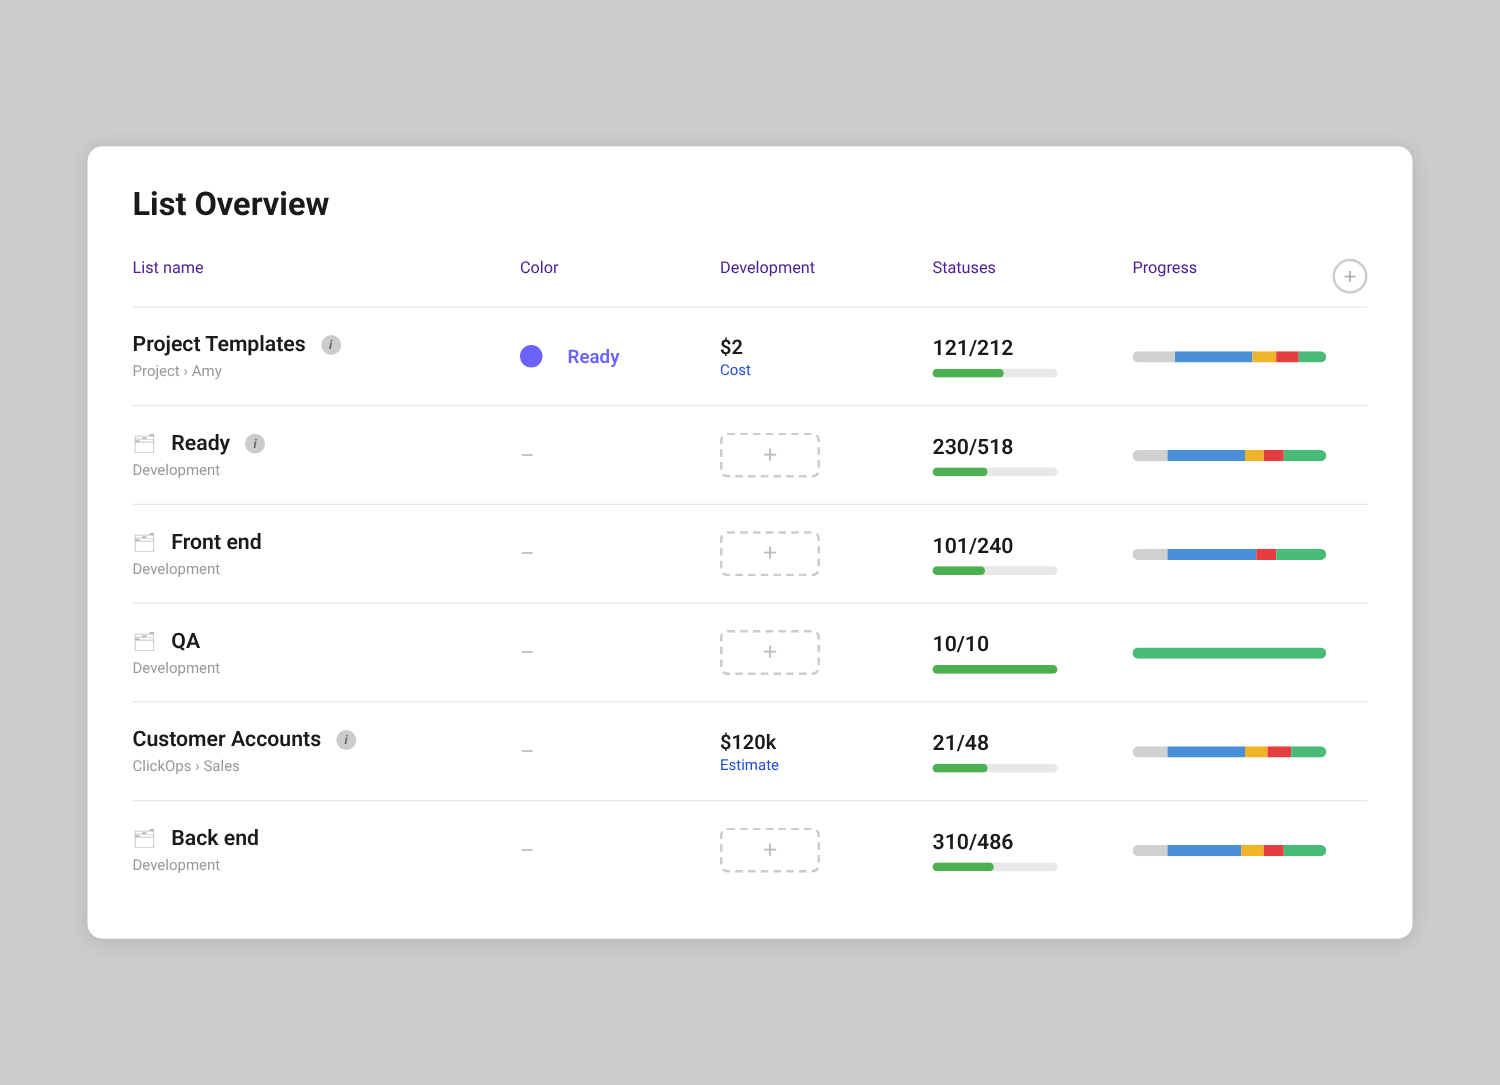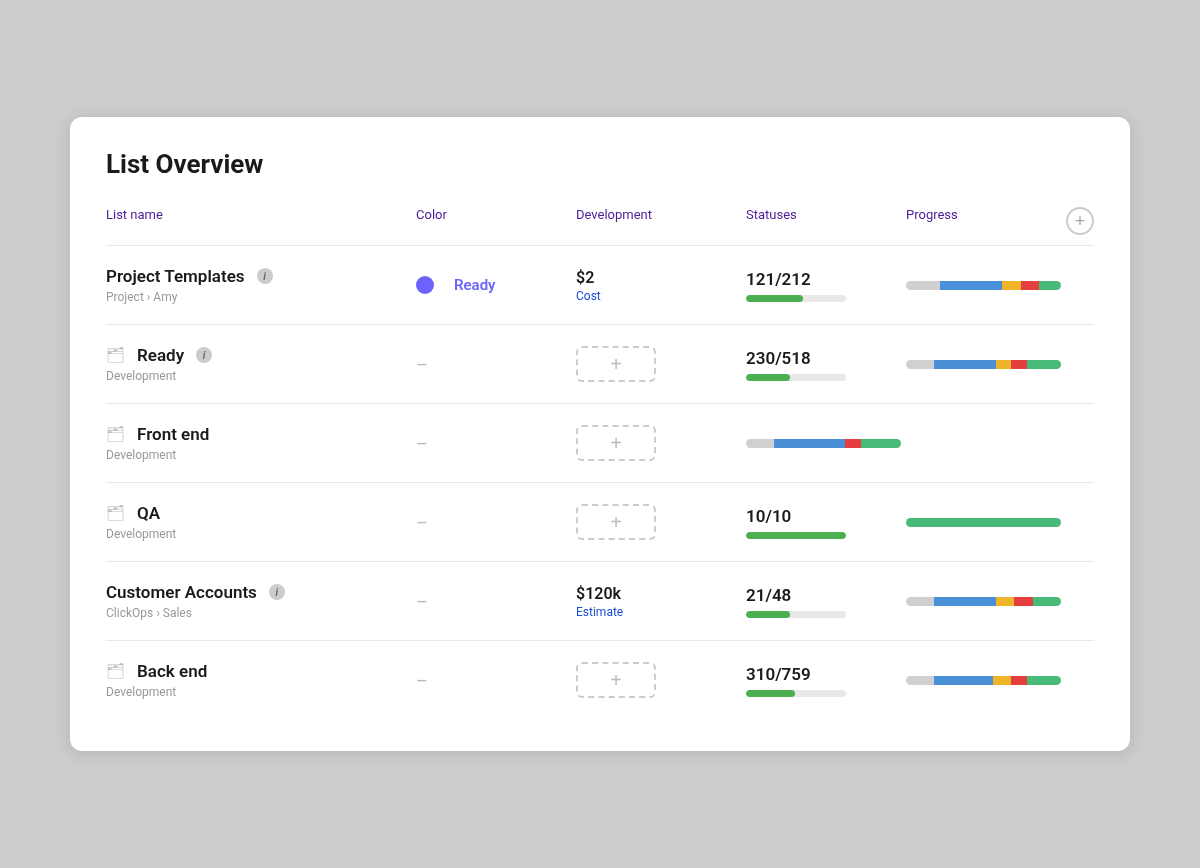--- a/index.html
+++ b/index.html
@@ -275,20 +275,26 @@
             <span class="list-name">Front end</span>
           </div>
           <div class="list-sub">Development</div>
         </div>
         <div class="color-col">
           <span class="dash-label">–</span>
         </div>
         <div class="calc-col">
           <button class="calc-add-btn">+</button>
         </div>
+        <div class="progress-col">
+          <span class="progress-numbers">101/240</span>
+          <div class="progress-bar-container">
+            <div class="progress-bar-fill" style="width: 42%;"></div>
+          </div>
+        </div>
         <div class="status-col">
           <div class="status-bar">
             <div class="status-segment" style="width: 18%; background: rgb(208, 208, 208);"></div>
             <div class="status-segment" style="width: 46%; background: rgb(74, 144, 217);"></div>
             <div class="status-segment" style="width: 0%; background: rgb(240, 180, 41);"></div>
             <div class="status-segment" style="width: 10%; background: rgb(229, 62, 62);"></div>
             <div class="status-segment" style="width: 26%; background: rgb(72, 187, 120);"></div>
           </div>
         </div>
         <div></div>
@@ -360,21 +366,21 @@
           </div>
           <div class="list-sub">Development</div>
         </div>
         <div class="color-col">
           <span class="dash-label">–</span>
         </div>
         <div class="calc-col">
           <button class="calc-add-btn">+</button>
         </div>
         <div class="progress-col">
-          <span class="progress-numbers">310/759</span>
+          <span class="progress-numbers">310/486</span>
           <div class="progress-bar-container">
             <div class="progress-bar-fill" style="width: 49%;"></div>
           </div>
         </div>
         <div class="status-col">
           <div class="status-bar">
             <div class="status-segment" style="width: 18%; background: rgb(208, 208, 208);"></div>
             <div class="status-segment" style="width: 38%; background: rgb(74, 144, 217);"></div>
             <div class="status-segment" style="width: 12%; background: rgb(240, 180, 41);"></div>
             <div class="status-segment" style="width: 10%; background: rgb(229, 62, 62);"></div>

